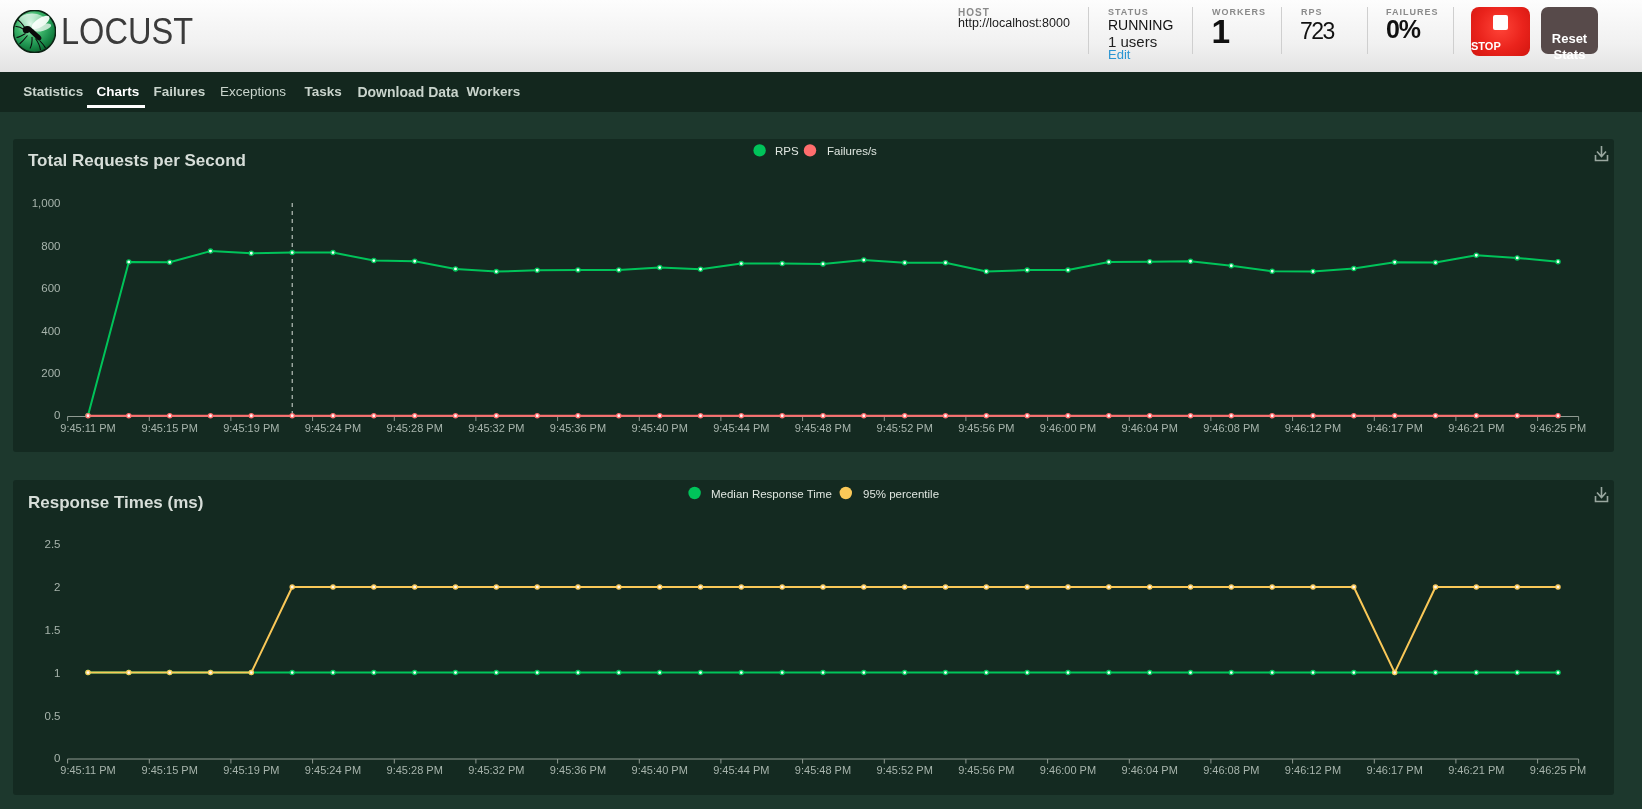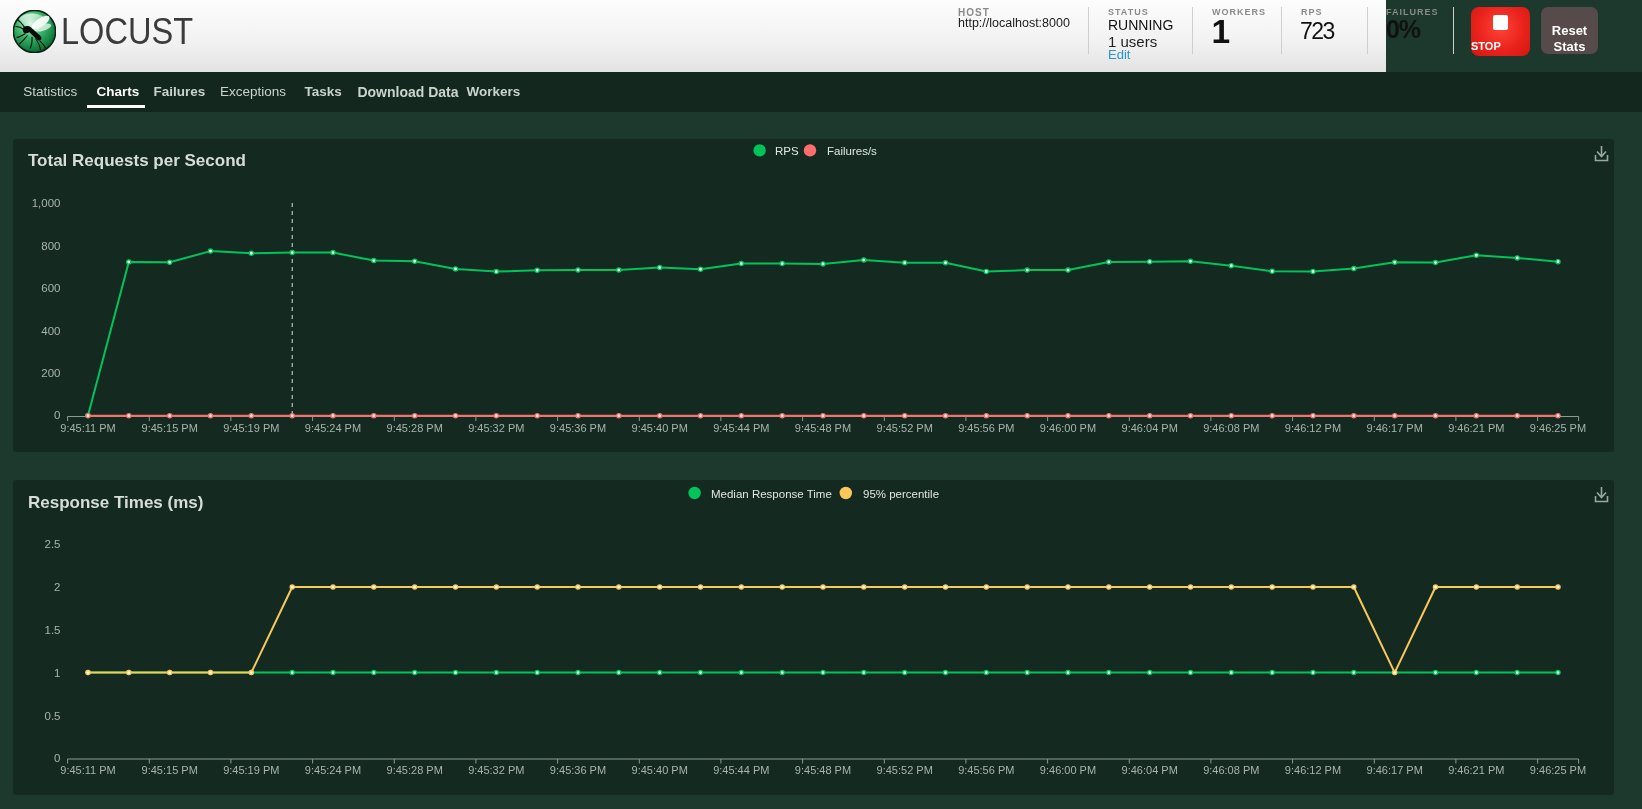--- a/index.html
+++ b/index.html
@@ -267,21 +267,21 @@
       <circle cx="1231.3" cy="587.0" r="2.1" fill="#fff8ec" stroke="#fac858" stroke-width="1.3"></circle>
       <circle cx="1272.2" cy="587.0" r="2.1" fill="#fff8ec" stroke="#fac858" stroke-width="1.3"></circle>
       <circle cx="1313.0" cy="587.0" r="2.1" fill="#fff8ec" stroke="#fac858" stroke-width="1.3"></circle>
       <circle cx="1353.8" cy="587.0" r="2.1" fill="#fff8ec" stroke="#fac858" stroke-width="1.3"></circle>
       <circle cx="1394.7" cy="672.6" r="2.1" fill="#fff8ec" stroke="#fac858" stroke-width="1.3"></circle>
       <circle cx="1435.5" cy="587.0" r="2.1" fill="#fff8ec" stroke="#fac858" stroke-width="1.3"></circle>
       <circle cx="1476.3" cy="587.0" r="2.1" fill="#fff8ec" stroke="#fac858" stroke-width="1.3"></circle>
       <circle cx="1517.2" cy="587.0" r="2.1" fill="#fff8ec" stroke="#fac858" stroke-width="1.3"></circle>
       <circle cx="1558.0" cy="587.0" r="2.1" fill="#fff8ec" stroke="#fac858" stroke-width="1.3"></circle>
 </svg>
-<div style="position:absolute;left:0;top:0;width:1386px;height:72px;background:linear-gradient(180deg,#fdfdfd 0%,#f1f1f1 60%,#e3e3e3 100%);border-bottom:1px solid #c9c9c9">
+<div style="position:absolute;left:0;top:0;width:1642px;height:72px;background:linear-gradient(180deg,#fdfdfd 0%,#f1f1f1 60%,#e3e3e3 100%);border-bottom:1px solid #c9c9c9">
 <svg style="position:absolute;left:13px;top:10px" width="43" height="43" viewBox="0 0 43 43">
 <defs>
 <radialGradient id="lg" cx="40%" cy="32%" r="72%">
 <stop offset="0%" stop-color="#dff7e8"></stop>
             <stop offset="20%" stop-color="#8fdcae"></stop>
 <stop offset="45%" stop-color="#3cb469"></stop>
             <stop offset="70%" stop-color="#1f9350"></stop>
 <stop offset="88%" stop-color="#11773a"></stop>
             <stop offset="100%" stop-color="#0b5a2b"></stop>
           </radialGradient>
@@ -321,23 +321,23 @@
       <div style="position:absolute;left:1386px;top:16.5px;font-size:25px;line-height:25px;font-weight:bold;color:#111;letter-spacing:-1.2px">0%</div>
 <div style="position:absolute;left:1088px;top:7px;width:1px;height:47px;background:#cfcfcf"></div>
 <div style="position:absolute;left:1192px;top:7px;width:1px;height:47px;background:#cfcfcf"></div>
 <div style="position:absolute;left:1281px;top:7px;width:1px;height:47px;background:#cfcfcf"></div>
 <div style="position:absolute;left:1367px;top:7px;width:1px;height:47px;background:#cfcfcf"></div>
 <div style="position:absolute;left:1453px;top:7px;width:1px;height:47px;background:#cfcfcf"></div>
 <div style="position:absolute;left:1471px;top:7px;width:59px;height:49px;border-radius:8px;background:radial-gradient(circle at 50% 42%,#ff4438 0%,#ea231c 55%,#d2160f 100%)">
 <div style="position:absolute;left:21.5px;top:8px;width:15px;height:15px;background:#fff;border-radius:2px"></div>
 <div style="position:absolute;left:0;top:33px;width:59px;font-size:11px;font-weight:bold;color:#fff">STOP</div>
 </div>
-<div style="position:absolute;left:1541px;top:7px;width:57px;height:47px;border-radius:7px;background:#574a4a;color:#fff;font-size:13px;font-weight:bold;text-align:center;line-height:16px;padding-top:16px;box-sizing:border-box">Reset<br>Stats</div>
+<div style="position:absolute;left:1541px;top:7px;width:57px;height:47px;border-radius:7px;background:#574a4a;color:#fff;font-size:13px;font-weight:bold;text-align:center;line-height:16px;padding-top:24px;box-sizing:border-box">Reset<br>Stats</div>
 </div>
 <div style="position:absolute;left:0;top:72px;width:1642px;height:40px;background:#13271e"></div>
-<span style="position:absolute;left:23.2px;top:84px;font-size:13.5px;font-weight:normal;color:#c9d4cc">Statistics</span>
+<span style="position:absolute;left:23.2px;top:84px;font-size:13.5px;font-weight:bold;color:#c9d4cc">Statistics</span>
     <span style="position:absolute;left:96.5px;top:84px;font-size:13.5px;font-weight:bold;color:#ffffff">Charts</span>
     <span style="position:absolute;left:153.5px;top:84px;font-size:13.5px;font-weight:bold;color:#c9d4cc">Failures</span>
     <span style="position:absolute;left:220px;top:84px;font-size:13.5px;font-weight:normal;color:#c9d4cc">Exceptions</span>
     <span style="position:absolute;left:304.6px;top:84px;font-size:13.5px;font-weight:bold;color:#c9d4cc">Tasks</span>
     <span style="position:absolute;left:357.4px;top:84px;font-size:14px;font-weight:bold;color:#c9d4cc">Download Data</span>
     <span style="position:absolute;left:466.6px;top:84px;font-size:13.5px;font-weight:bold;color:#c9d4cc">Workers</span>
 <div style="position:absolute;left:87px;top:105px;width:58px;height:3.2px;background:#fff"></div>
 </div>
 </body></html>

